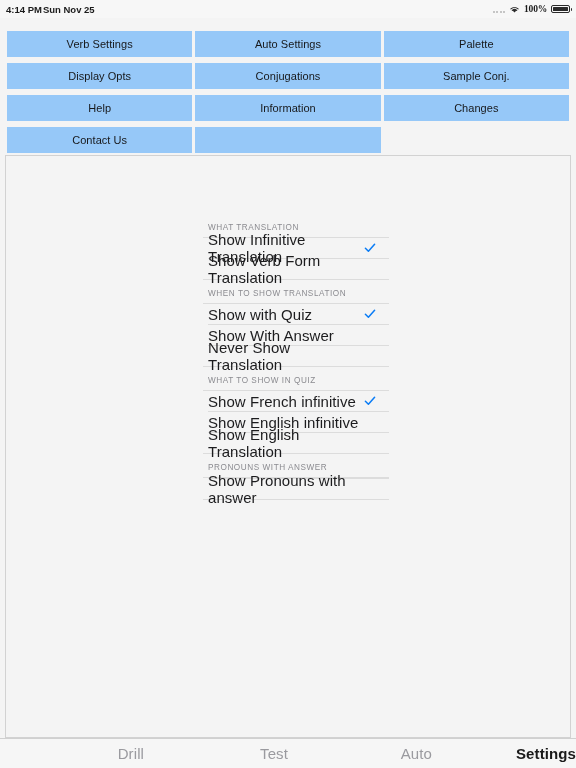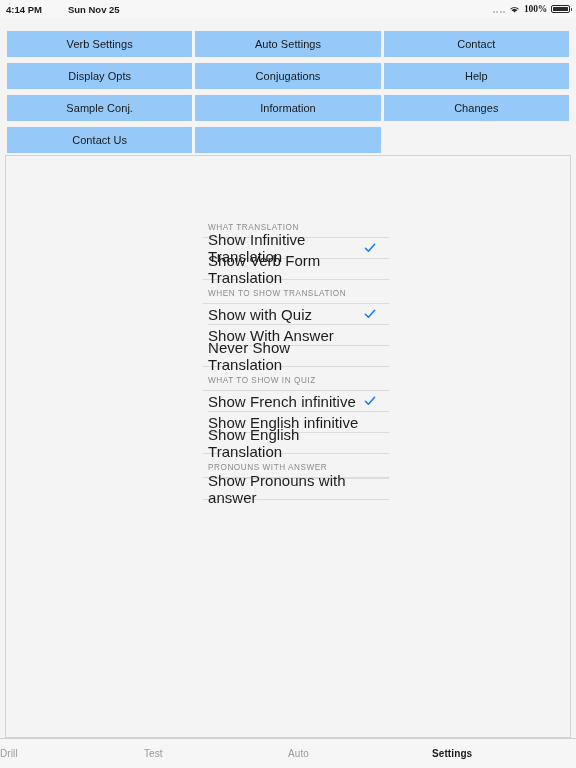--- a/index.html
+++ b/index.html
@@ -13,21 +13,21 @@
   .screen{position:relative;width:576px;height:768px;background:#f4f4f4;}
 
   
   .statusbar{
     position:absolute;top:0;left:0;width:576px;height:18px;
     background:#f7f7f7;
     display:flex;align-items:center;
     font-size:9.5px;color:#1b1b1b;font-weight:bold;
     box-sizing:border-box;padding:0 6px;
   }
-  .sb-left{display:flex;align-items:center;gap:26px;}
+  .sb-left{display:flex;align-items:center;gap:1px;}
   .sb-right{margin-left:auto;display:flex;align-items:center;gap:4px;}
   .sb-dots{display:flex;align-items:flex-end;gap:1.5px;height:7px;}
   .sb-dots i{display:block;width:2px;height:2px;border-radius:50%;background:#b4b4b4;}
   .wifi{width:11px;height:9px;position:relative;display:inline-block;}
   .battery{
     width:19px;height:8.5px;border:1px solid #2a2a2a;border-radius:2px;
     position:relative;box-sizing:border-box;padding:1px;
   }
   .battery::after{
     content:"";position:absolute;right:-3px;top:2.2px;
@@ -95,22 +95,22 @@
   .check.hidden{visibility:hidden;}
 
   
   .tabbar{
     position:absolute;left:0;bottom:0;width:576px;height:29px;
     background:#f6f6f6;
     border-top:1px solid #d0d0d0;
     display:flex;align-items:center;
   }
   .tab{
-    flex:1;text-align:left;
-    font-size:10px;color:#9a9a9f;
+    flex:1;text-align:right;
+    font-size:15px;color:#9a9a9f;
     cursor:default;user-select:none;
     letter-spacing:0.1px;
   }
   .tab.active{color:#1a1a1a;font-weight:bold;}
 </style>
 </head>
 <body>
 
 <div class="screen">
 
@@ -136,25 +136,25 @@
       <span class="pct">100%</span>
       <span class="battery">
           <i></i>
         </span>
     </div>
   </div>
 
   <div class="grid">
     <div class="gbtn">Verb Settings</div>
     <div class="gbtn">Auto Settings</div>
-    <div class="gbtn">Contact</div>
+    <div class="gbtn">Palette</div>
     <div class="gbtn">Display Opts</div>
     <div class="gbtn">Conjugations</div>
+    <div class="gbtn">Sample Conj.</div>
     <div class="gbtn">Help</div>
-    <div class="gbtn">Sample Conj.</div>
     <div class="gbtn">Information</div>
     <div class="gbtn">Changes</div>
     <div class="gbtn">Contact Us</div>
     <div class="gbtn"></div>
   </div>
 
   <div class="panel">
     <div class="list">
 
       <div class="sec-head">WHAT TRANSLATION</div>

